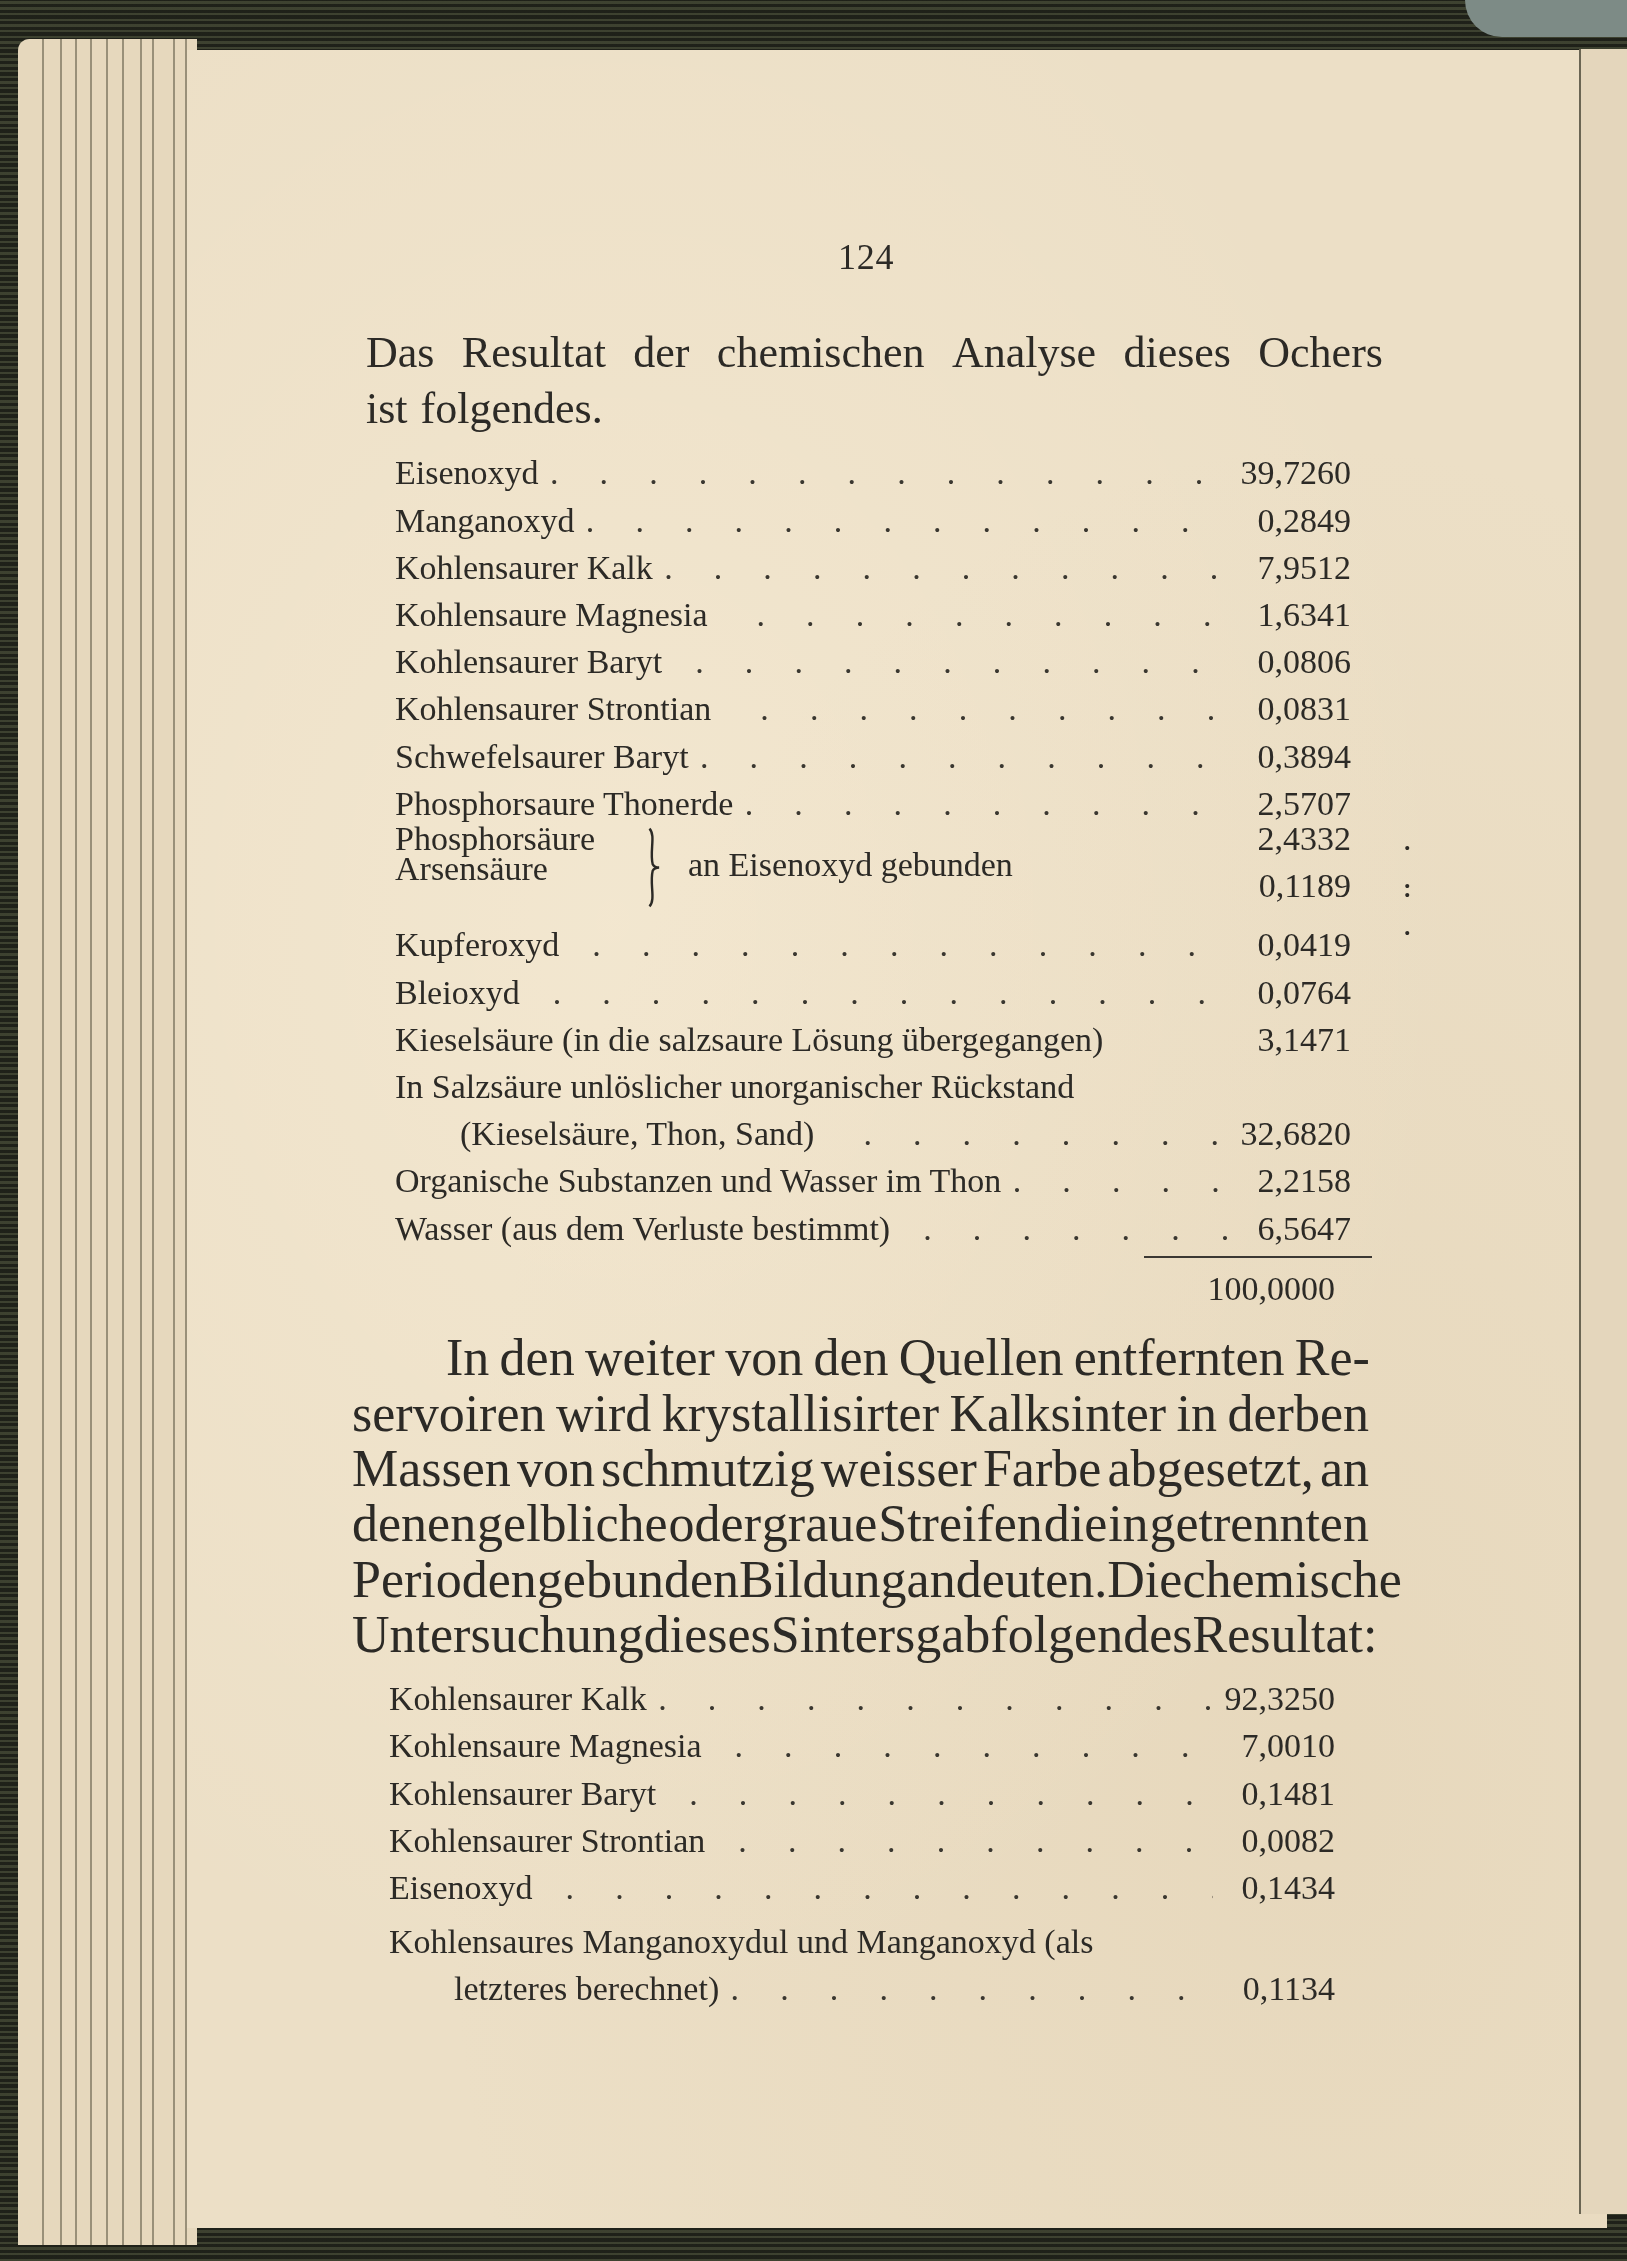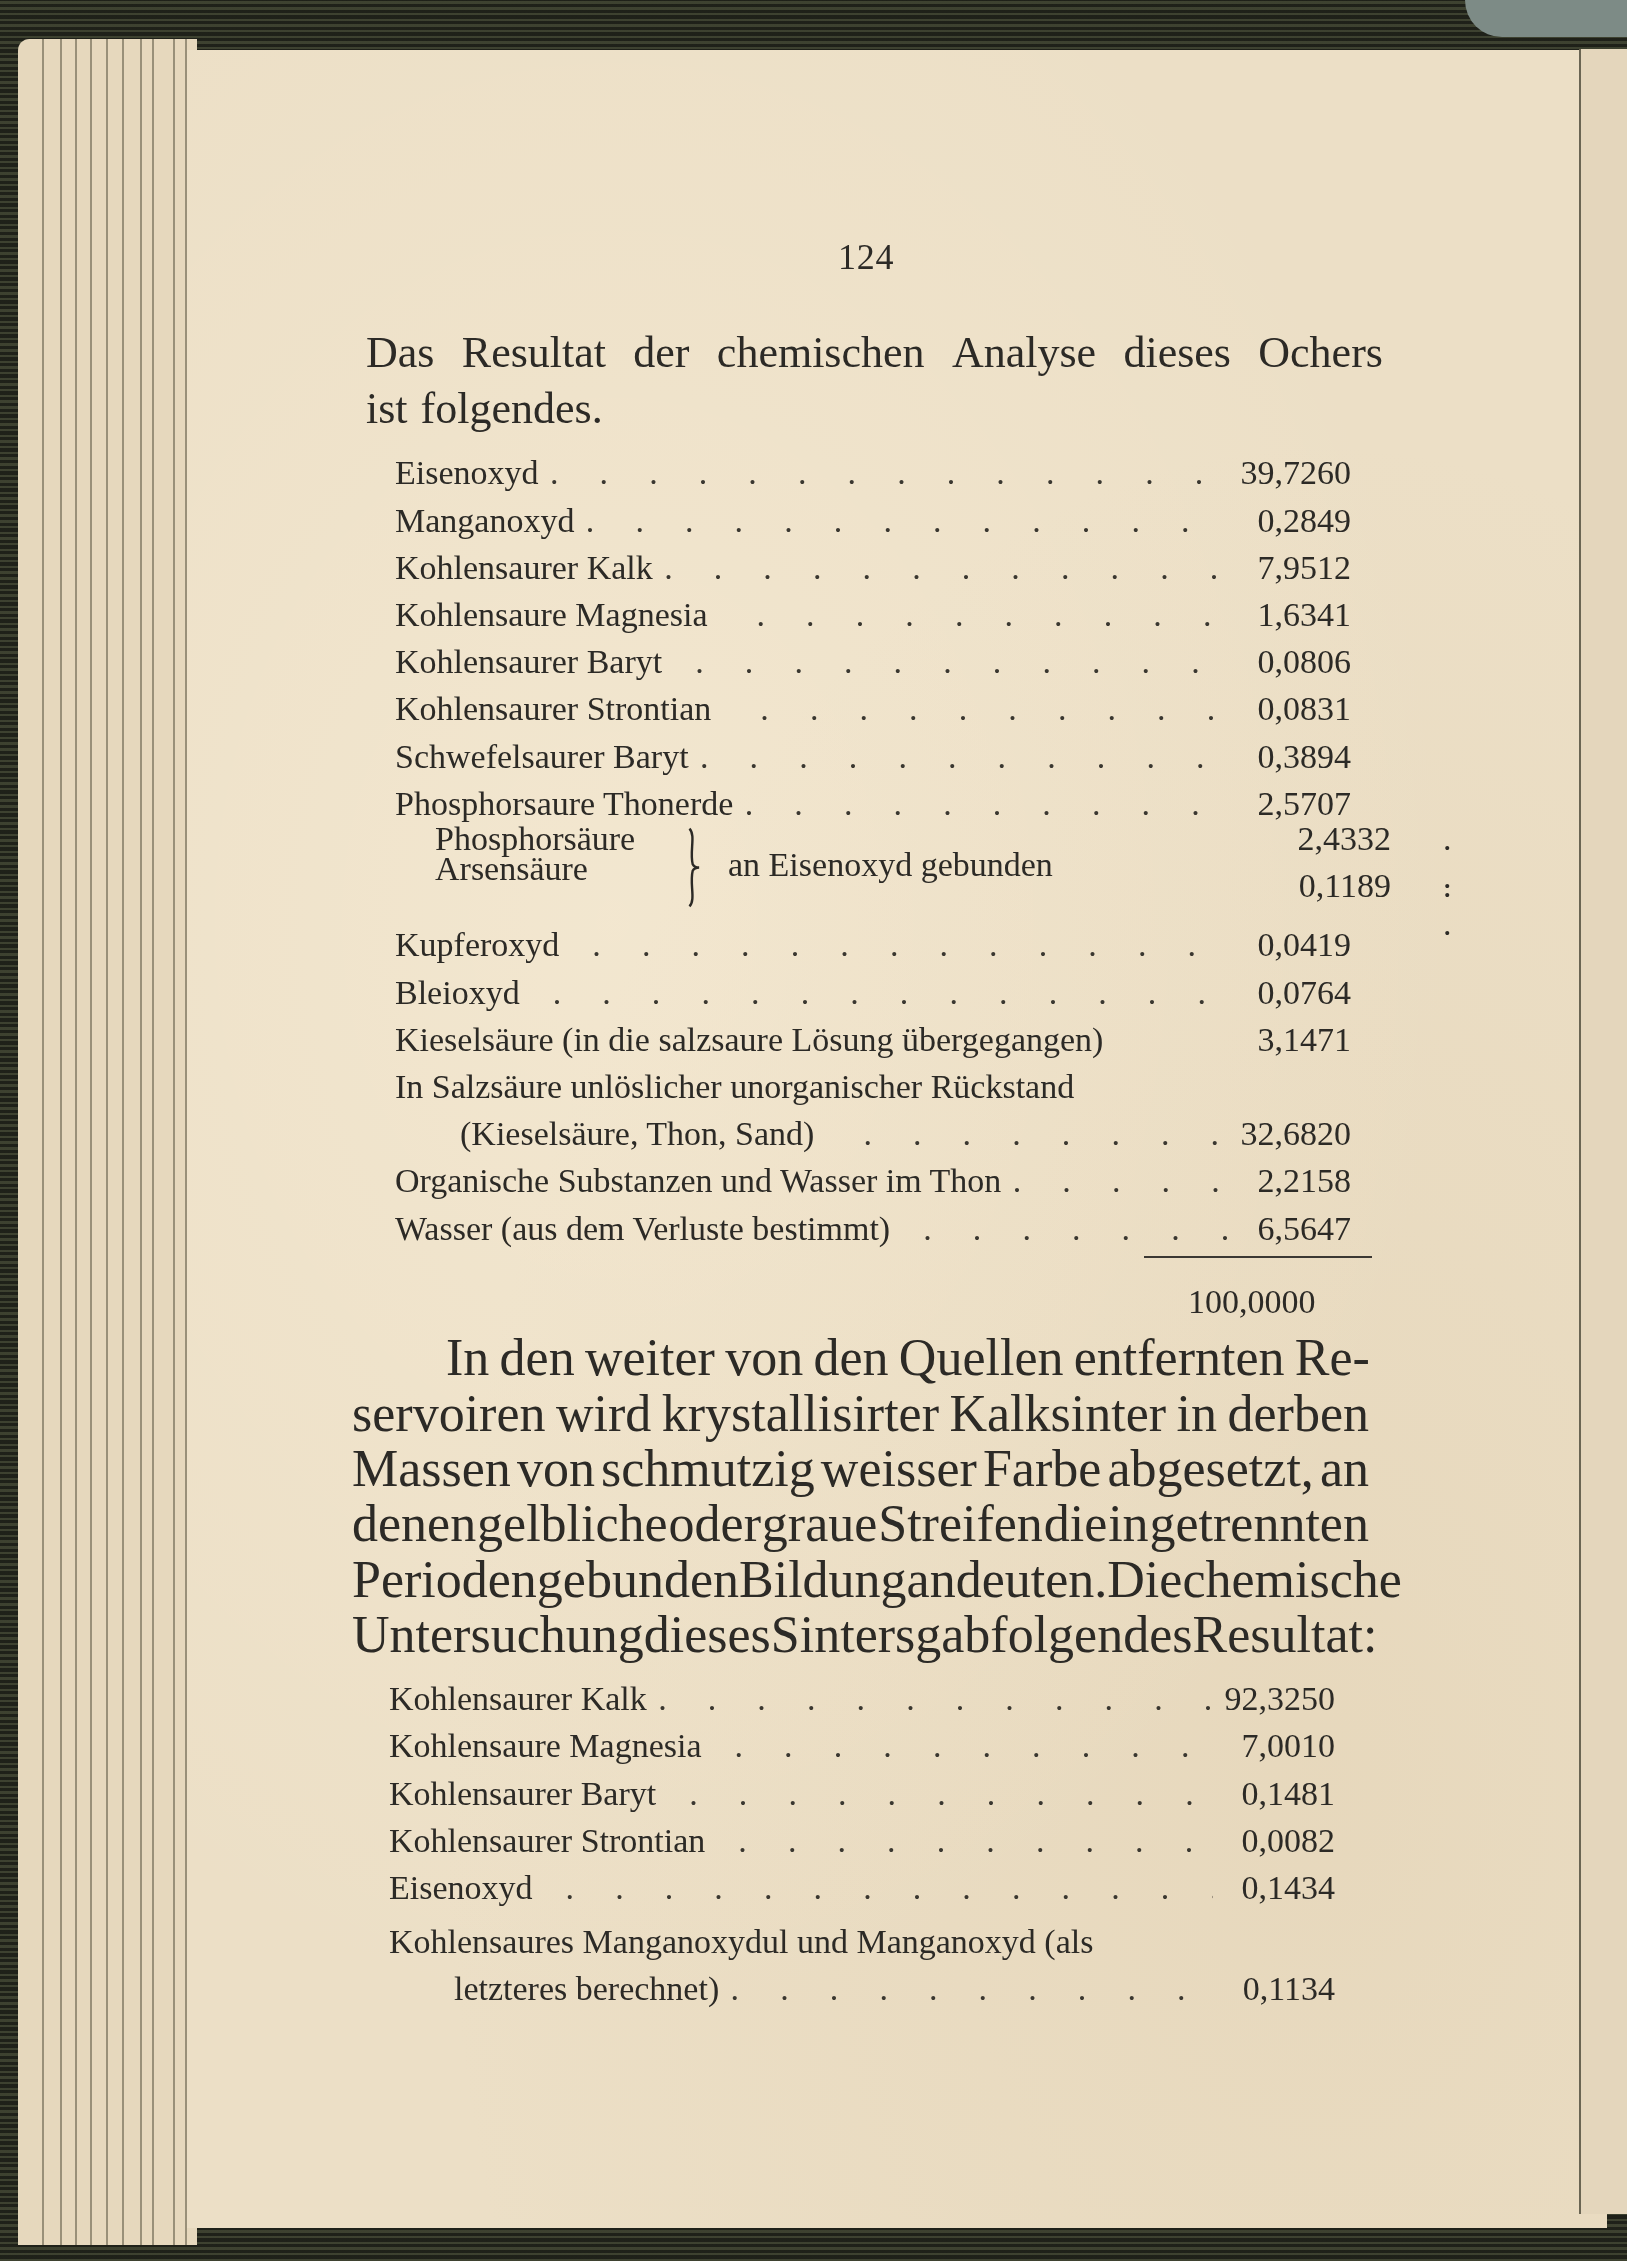--- a/index.html
+++ b/index.html
@@ -61,24 +61,24 @@
     .table-row .label { flex: 0 0 auto; }
     .table-row .dots {
       flex: 1 1 auto; overflow: hidden; letter-spacing: 16.3px; padding-left: 11.4px; color: #3a3730;
     }
     .table-row .value { flex: 0 0 auto; min-width: 122px; text-align: right; }
     .indent { padding-left: 65px; }
     .sum-rule {
       position: absolute; left: 1144px; top: 1256px; width: 228px; height: 2.4px; background: #3b3833;
     }
     .sum-row {
-      position: absolute; left: 1188px; top: 1270px; width: 147px; font-size: 34px;  margin-top: 13px;
+      position: absolute; left: 1188px; top: 1270px; width: 147px; font-size: 34px; text-align: right;
     }
     .brace-block {
-      position: absolute; left: 395px; top: 820px; width: 956px; height: 94px; font-size: 34px; margin-left: 40px;
+      position: absolute; left: 395px; top: 820px; width: 956px; height: 94px; font-size: 34px;
     }
     .brace-block .l1 { position: absolute; left: 0; top: 0; }
     .brace-block .l2 { position: absolute; left: 0; top: 30px; }
     .brace-block .brace {
       position: absolute; left: 248px; top: 6.5px; width: 21px; height: 81px;
     }
     .brace-block .mid { position: absolute; left: 293px; top: 26px; }
     .brace-block .v1 { position: absolute; right: 0; top: 0; }
     .brace-block .v2 { position: absolute; right: 0; top: 47px; }
     .brace-block .dd { position: absolute; left: 1008px; letter-spacing: 16.3px; }

